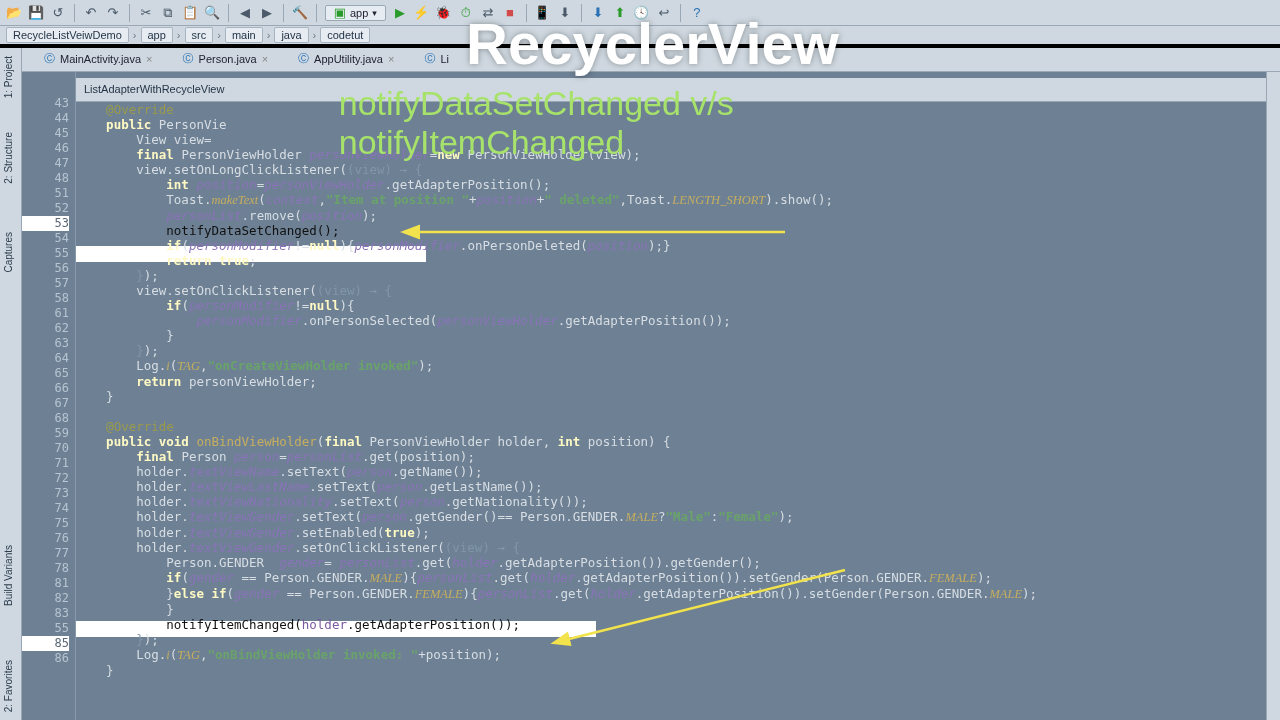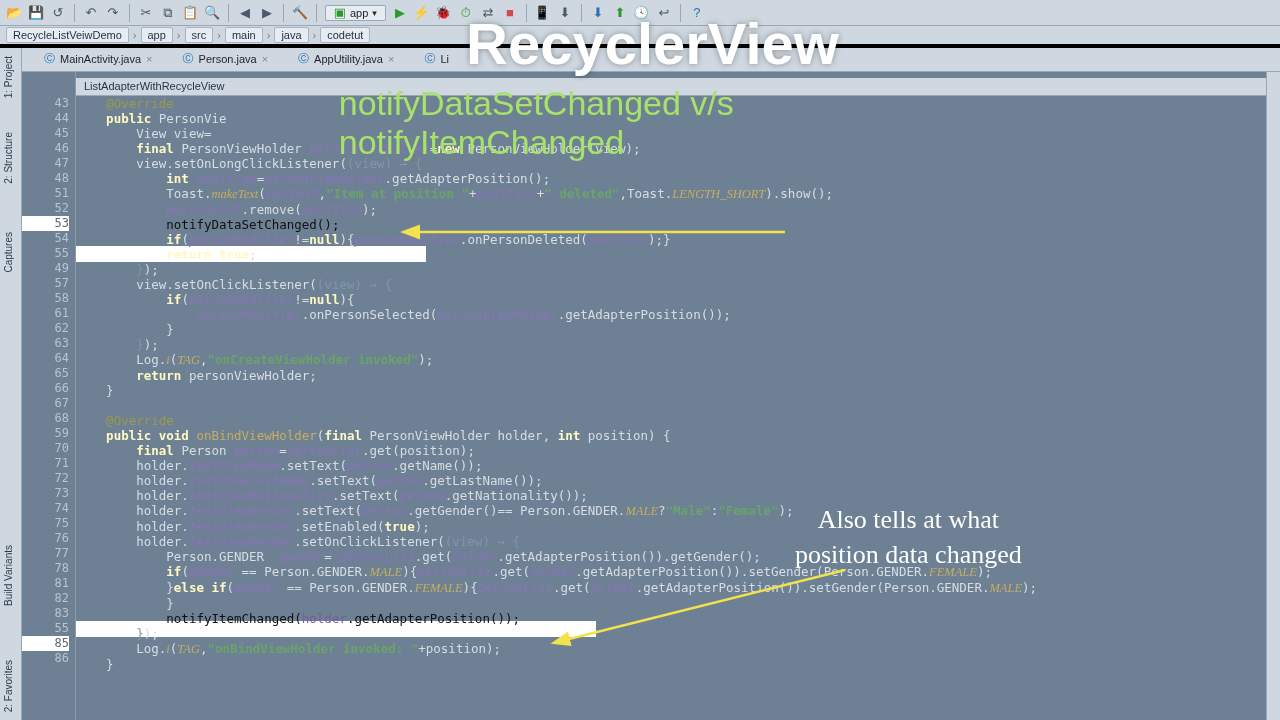--- a/index.html
+++ b/index.html
@@ -137,21 +137,21 @@
   .code {
     flex: 1;
     padding-top: 6px;
     font-family: "Consolas","Menlo",monospace;
     font-size: 12.5px;
     line-height: 15px;
     color: #d7dde3;
     position: relative;
   }
   .crumb2 {
-    height: 18px;
+    height: 24px;
     display: flex;
     align-items: center;
     font-family: "Segoe UI", sans-serif;
     font-size: 11px;
     background: #cfd8e0;
     color: #243447;
     padding: 5px 8px;
     border-bottom: 1px solid #9aa8b5;
     margin-bottom: 0;
   }
@@ -333,21 +333,21 @@
       <div>44</div>
       <div>45</div>
       <div>46</div>
       <div>47</div>
       <div>48</div>
       <div>51</div>
       <div>52</div>
       <div class="ghl">53</div>
       <div>54</div>
       <div>55</div>
-      <div>49</div>
+      <div>56</div>
       <div>57</div>
       <div>58</div>
       <div>61</div>
       <div>62</div>
       <div>63</div>
       <div>64</div>
       <div>65</div>
       <div>66</div>
       <div>67</div>
       <div>68</div>
@@ -409,21 +409,20 @@
             <span style="color:#111">notifyItemChanged(</span><span style="color:#7a5aa0">holder</span><span style="color:#111">.getAdapterPosition());</span>
         <span class="cm">}</span>);
         Log.<span class="stat">i</span>(<span class="stat">TAG</span>,<span class="str">"onBindViewHolder invoked: "</span>+position);
     }</pre>
   </div>
 </div>
 
 <div class="overlay">
   <div class="title">RecyclerView</div>
   <div class="sub">notifyDataSetChanged v/s notifyItemChanged</div>
-  <div class="hand h2" id="note2">Also tells at what<br>position data changed</div>
   <svg class="arrow" style="left:380px;top:220px" width="400" height="30">
     <defs>
         <marker id="ah1" markerWidth="10" markerHeight="10" refX="2" refY="3" orient="auto">
           <path d="M0,0 L0,6 L8,3 z" fill="#f2e24b"></path>
         </marker>
       </defs>
     <line x1="380" y1="12" x2="10" y2="12" stroke="#f2e24b" stroke-width="2.5" marker-end="url(#ah1)"></line>
   </svg>
   <svg class="arrow" style="left:520px;top:570px" width="320" height="100">
     <defs>

